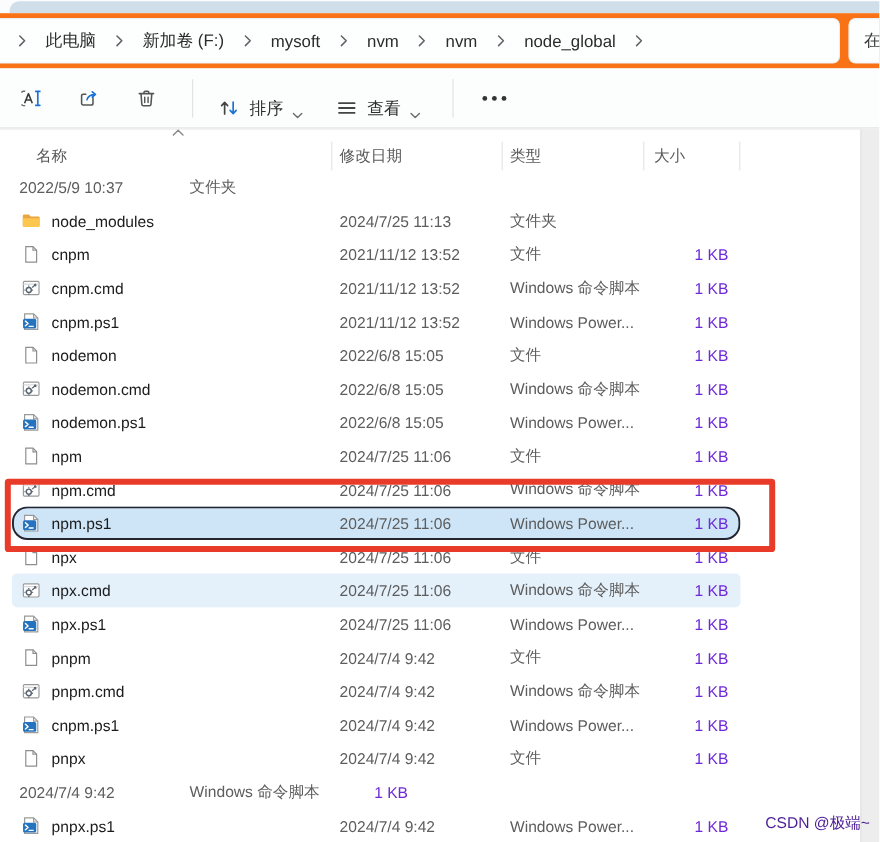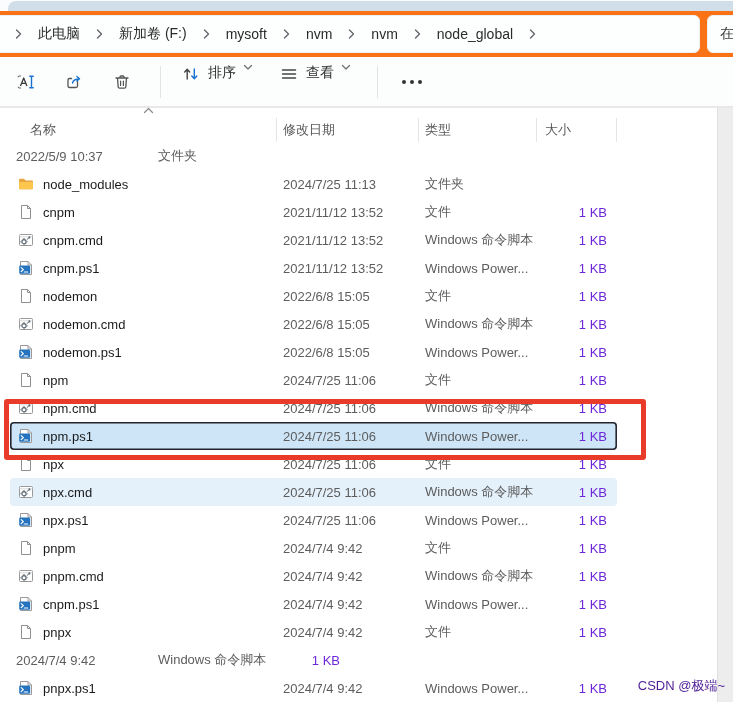--- a/index.html
+++ b/index.html
@@ -26,41 +26,41 @@
     border:1px solid #eef1f3;border-radius:6px;box-sizing:border-box;
     display:flex;align-items:center;padding-left:12px;font-size:14px;color:#3c3c3c;
   }
   
   .toolbar{
     position:absolute;left:0;top:57px;width:733px;height:50px;background:#fcfdfd;
     border-bottom:1px solid #e7e7e7;display:flex;align-items:center;padding-left:6px;box-sizing:border-box;
   }
   .tb-btn{width:40px;height:36px;display:flex;align-items:center;justify-content:center;border-radius:5px;margin-right:8px;}
   .tb-sep{width:1px;height:32px;background:#e1e3e4;margin:0 10px;}
-  .tb-group{display:flex;align-items:flex-start;gap:7px;padding:0 10px;height:36px;border-radius:5px;margin-right:6px;}
+  .tb-group{display:flex;align-items:flex-end;gap:7px;padding:0 10px;height:36px;border-radius:5px;margin-right:6px;}
   .tb-label{font-size:14px;color:#2e2e2e;white-space:nowrap;}
   .tb-more{display:flex;align-items:center;justify-content:center;width:40px;height:36px;border-radius:5px;margin-left:4px;}
   
   .list-header{position:absolute;left:10px;top:108px;width:609px;height:34px;display:flex;align-items:flex-end;}
   .hcell{font-size:13px;color:#585858;box-sizing:border-box;height:24px;line-height:24px;border-right:1px solid #e5e5e5;}
   .hcell.name{width:267px;padding-left:20px;}
   .hcell.date{width:142px;padding-left:6px;}
   .hcell.type{width:118px;padding-left:6px;}
   .hcell.size{width:80px;padding-left:8px;}
   .sort-caret{position:absolute;left:133px;top:-1px;}
   .header-line{position:absolute;left:0;top:107px;width:733px;height:1px;background:#e9e9e9;}
   
   .file-list{position:absolute;left:10px;top:142px;width:607px;}
   .row{height:28px;display:flex;align-items:center;font-size:13px;border-radius:4px;}
   .row .cname{width:267px;display:flex;align-items:center;box-sizing:border-box;padding-left:8px;color:#1b1b1b;}
   .row .cname .ic{width:16px;height:16px;margin-right:9px;flex:0 0 16px;display:flex;align-items:center;}
   .row .cdate{width:142px;box-sizing:border-box;padding-left:6px;color:#5d5d5d;}
   .row .ctype{width:118px;box-sizing:border-box;padding-left:6px;color:#5d5d5d;white-space:nowrap;overflow:hidden;}
   .row .csize{width:80px;box-sizing:border-box;padding-right:10px;text-align:right;color:#6d28d9;}
-  .row.selected{background:#cde5f7;box-shadow:inset 0 0 0 1.6px #24252e;}
+  .row.selected{background:#cde5f7;box-shadow:inset 0 0 0 1.6px #24252e;border-radius:13px;}
   .row.hover{background:#e4f0fa;}
   
   .scroll-gutter{position:absolute;left:717px;top:108px;width:16px;height:594px;background:#ededed;border-left:1px solid #e1e1e1;box-sizing:border-box;}
   
   .red-box{position:absolute;left:4px;top:399px;width:642px;height:61px;box-sizing:border-box;
     border:5px solid #e93b2a;border-radius:3px;z-index:40;pointer-events:none;}
   
   .watermark{position:absolute;right:8px;bottom:7px;font-size:13px;color:#4c1d95;z-index:50;}
   svg{display:block;}
 </style>

